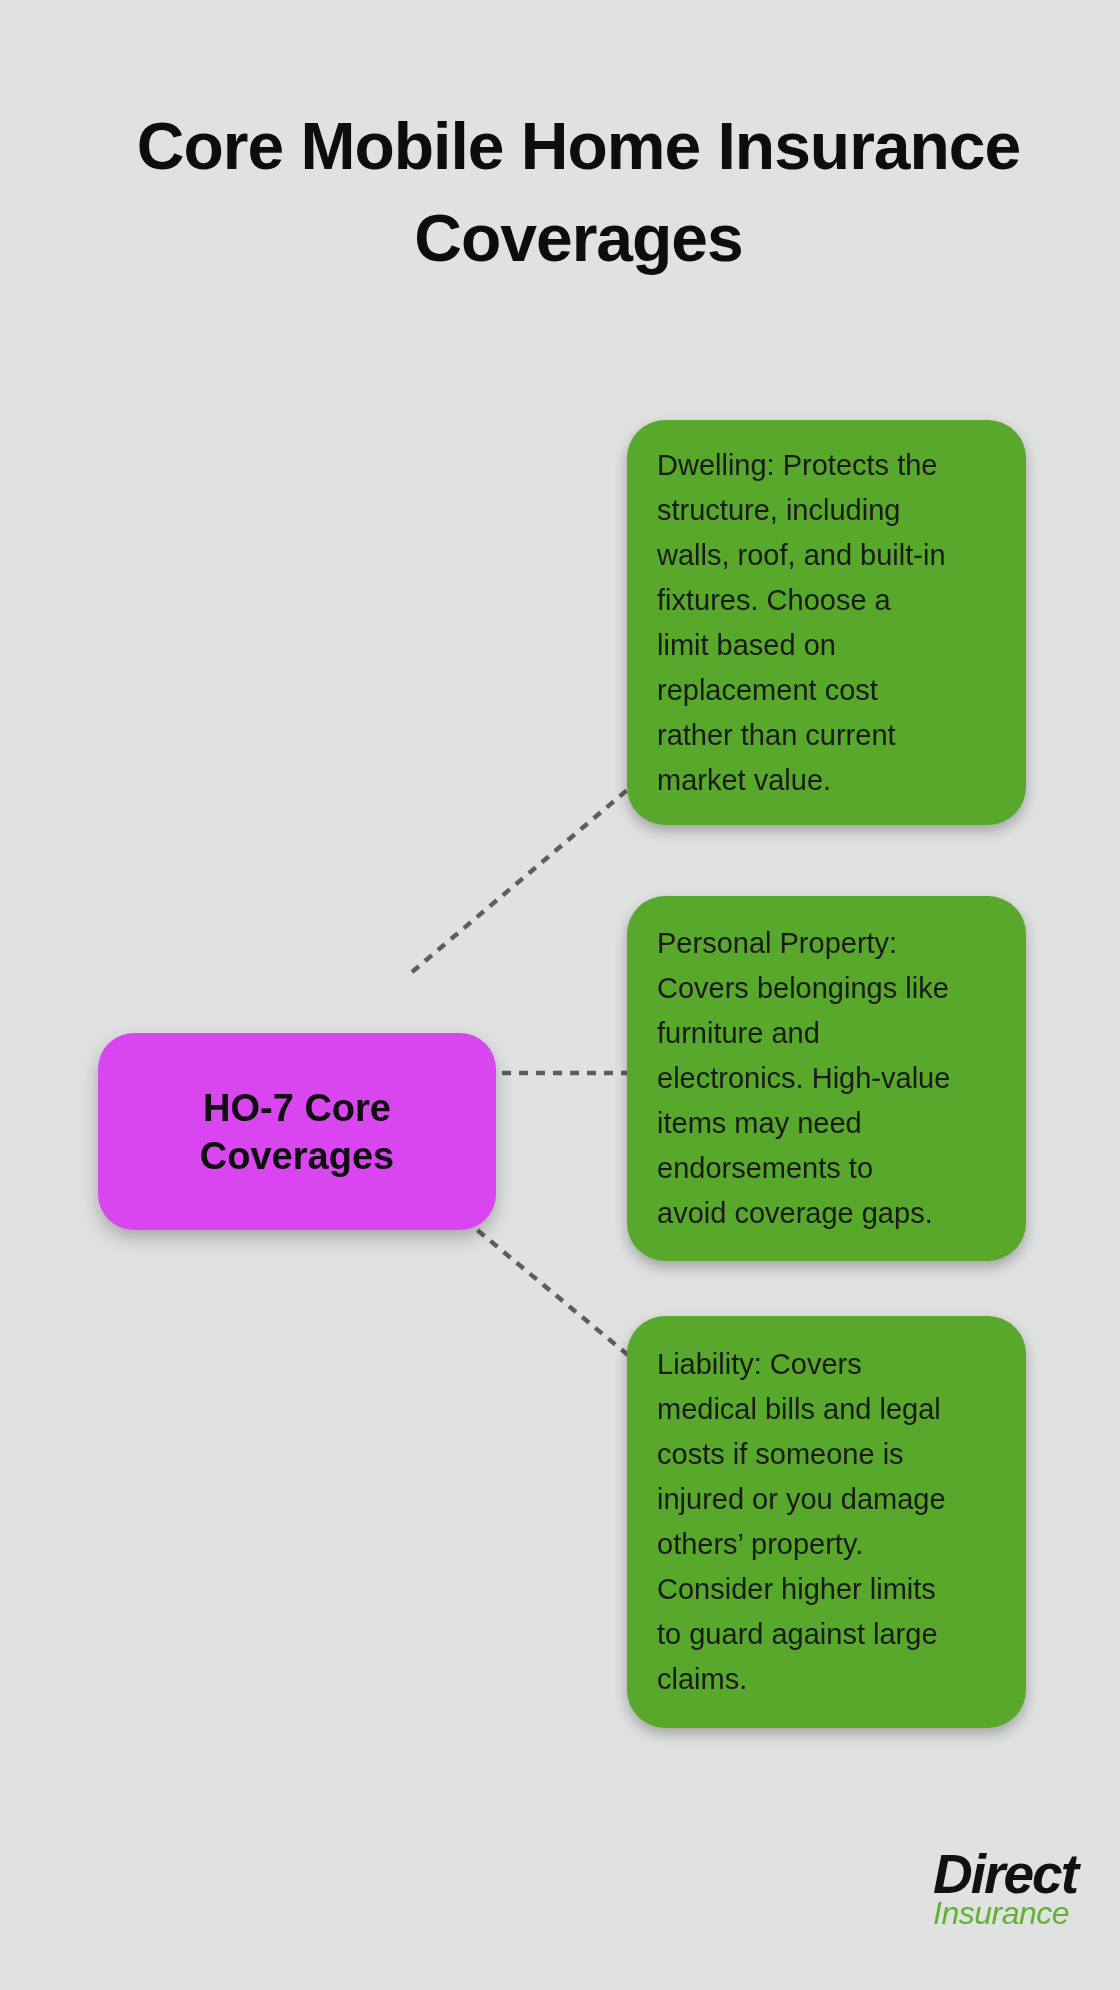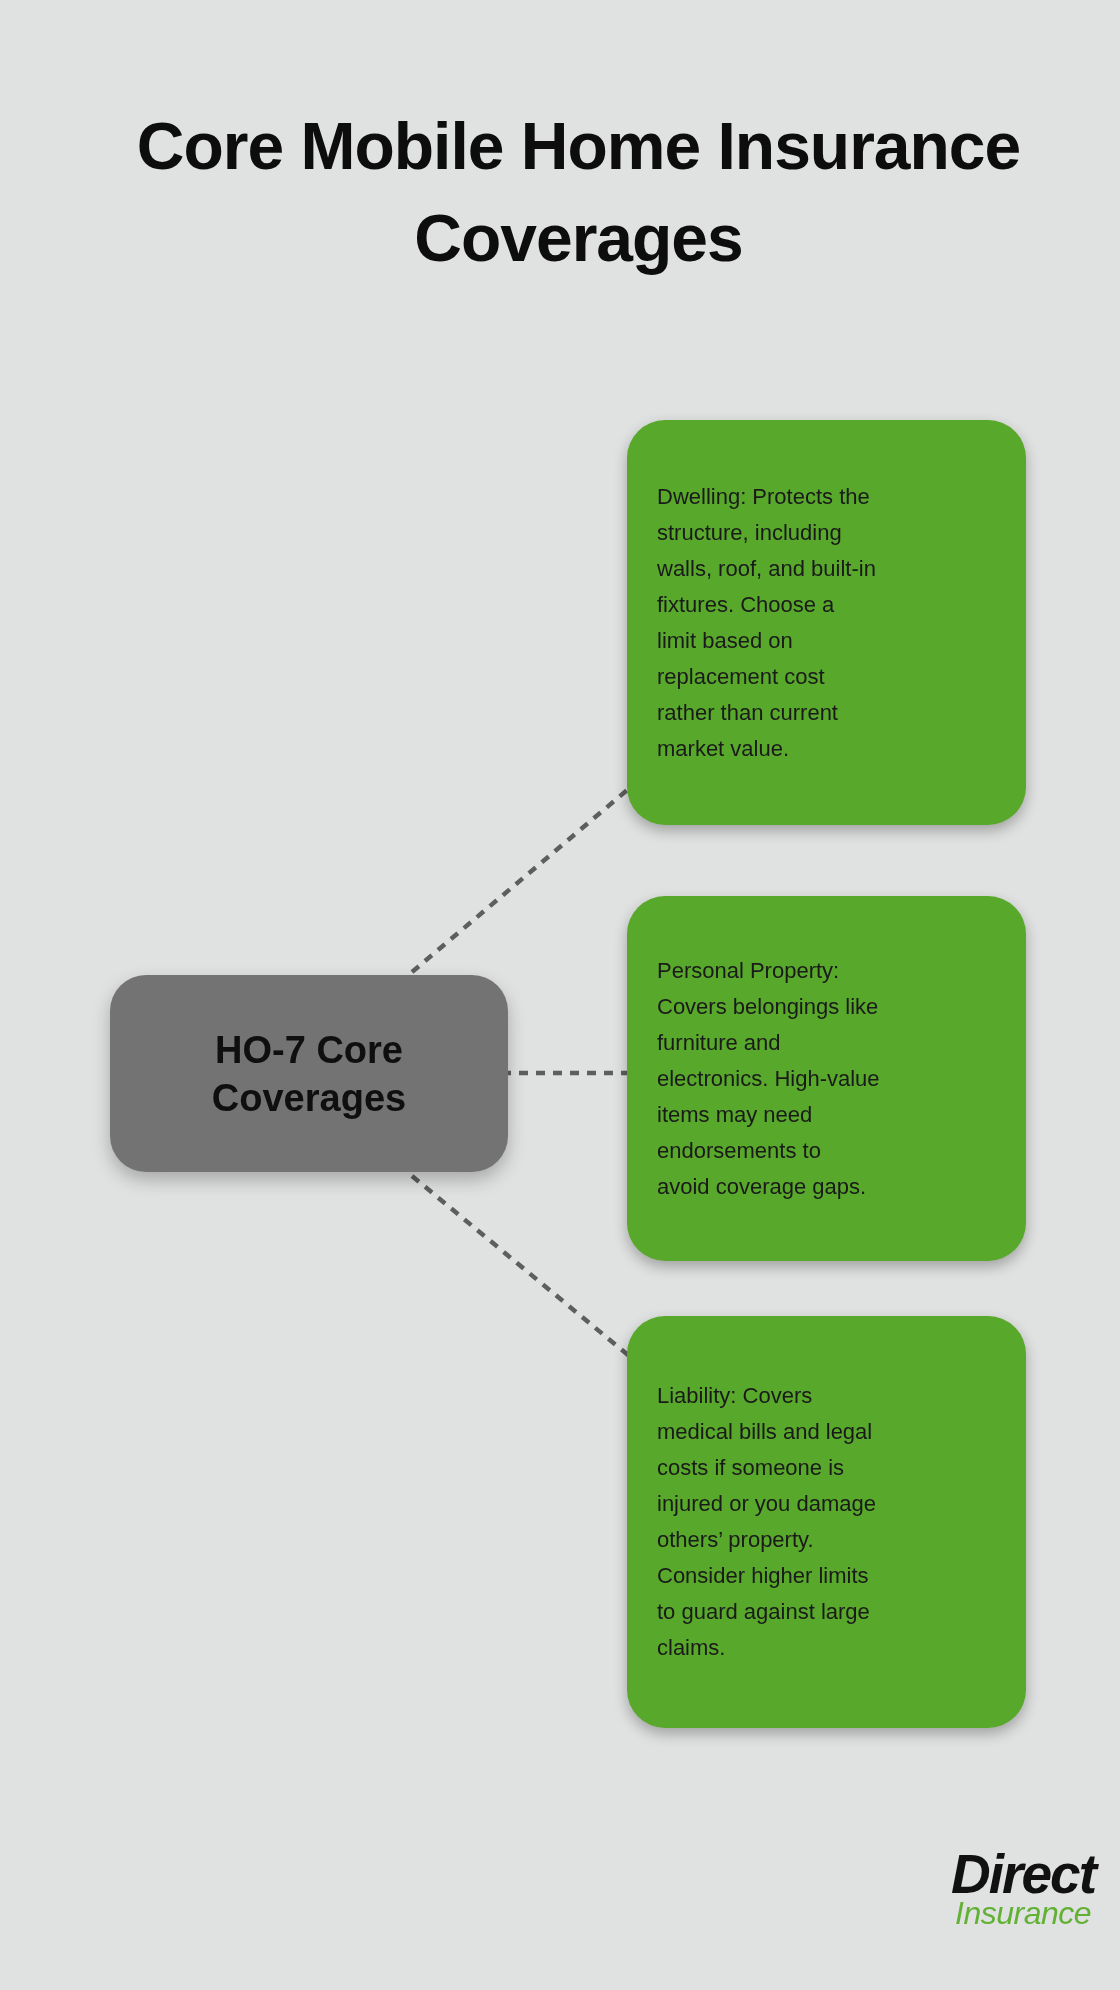--- a/index.html
+++ b/index.html
@@ -42,30 +42,29 @@
     width:1120px;height:1990px;
   }
   .connectors line{
     stroke:var(--dash);
     stroke-width:4.5;
     stroke-dasharray:9 8;
   }
   .center-node{
     position:absolute;
     left:98px;
-    top:975px;
+    top:1033px;
     width:398px;
     height:197px;
-    background:#737373;
+    background:#d946ef;
     border-radius:36px;
     box-shadow:0 8px 18px rgba(0,0,0,0.25);
     display:flex;
     align-items:center;
     justify-content:center;
-    margin-left:12px;
   }
   .center-node span{
     display:block;
     max-width:280px;
     text-align:center;
     font-size:38px;
     line-height:48px;
     font-weight:700;
     color:#0f0f0f;
   }
@@ -77,32 +76,32 @@
     border-radius:38px;
     box-shadow:0 6px 14px rgba(0,0,0,0.28);
     display:flex;
     align-items:center;
     box-sizing:border-box;
     padding:0 28px 0 30px;
   }
   .card p{
     margin:0;
     white-space:pre;
-    font-size:22px;
-    line-height:36px;
+    font-size:29px;
+    line-height:45px;
     color:#1a1a1a;
   }
   .card-1{top:420px;height:405px;}
   .card-2{top:896px;height:365px;}
   .card-3{top:1316px;height:412px;}
   .logo{
     position:absolute;
-    right:62px;
+    right:80px;
     top:1848px;
-    text-align:center;
+    text-align:left;
     font-style:italic;
   }
   .logo-main{
     font-size:55px;
     line-height:52px;
     font-weight:700;
     letter-spacing:-2px;
     color:#111111;
   }
   .logo-sub{

